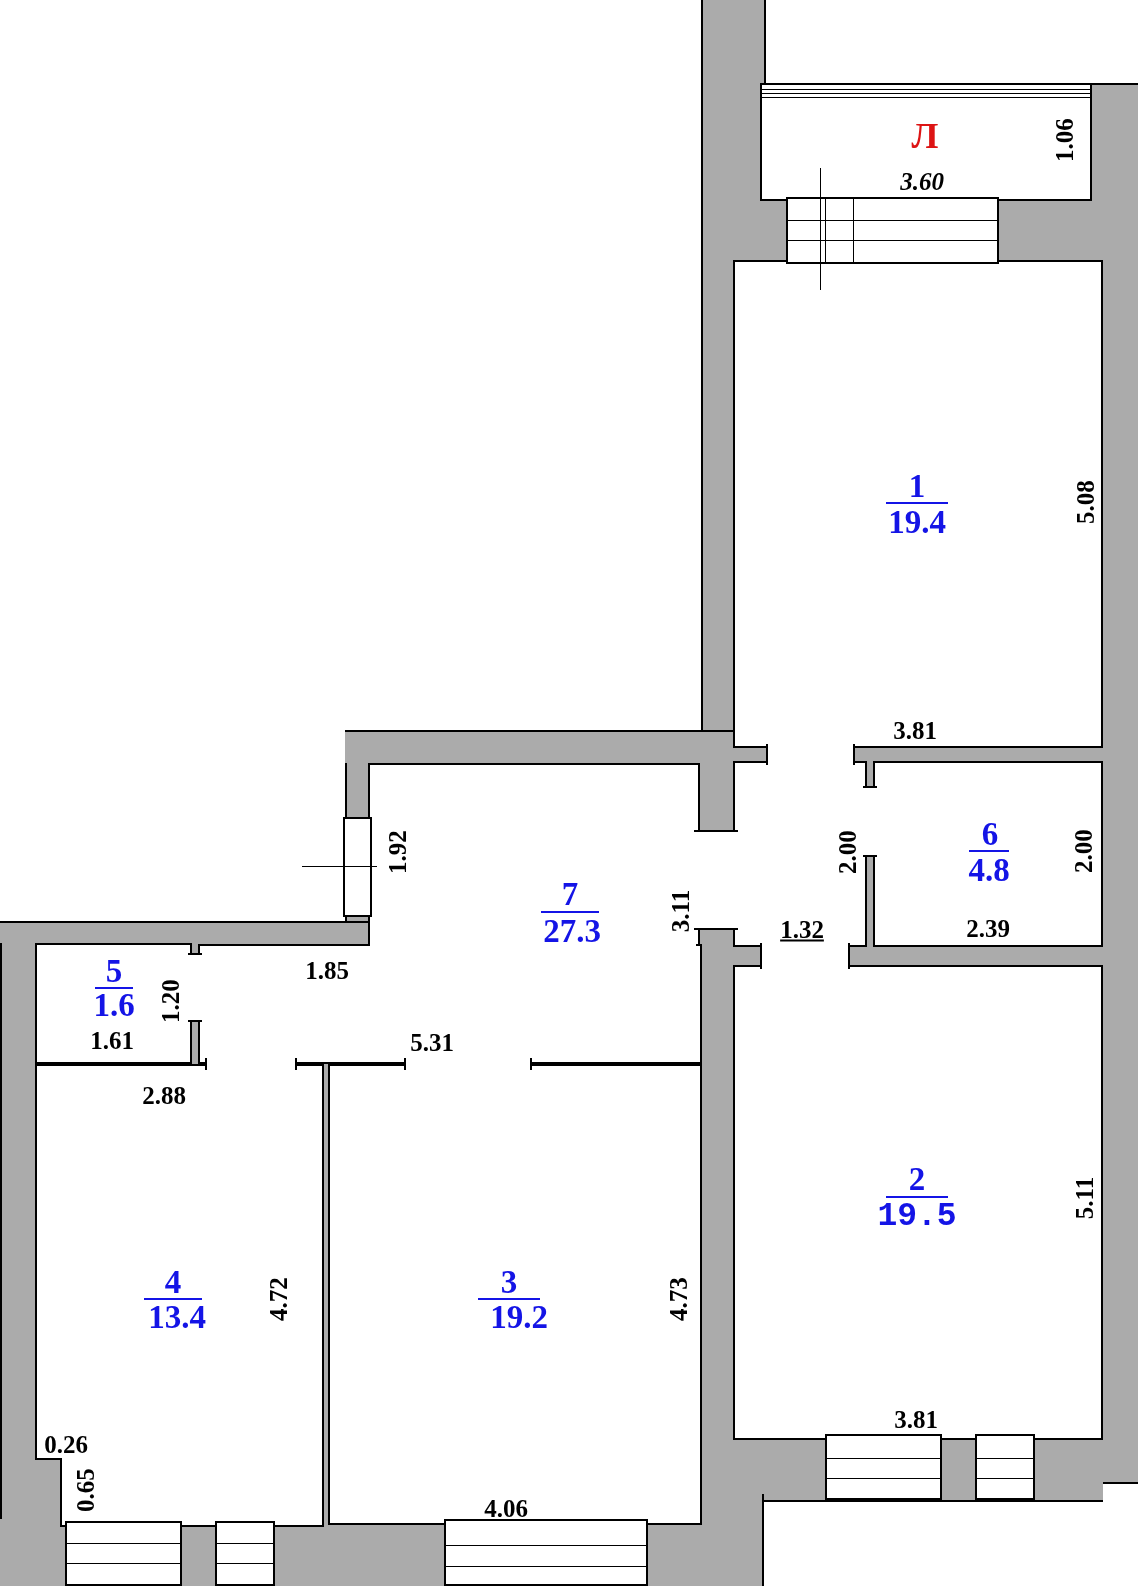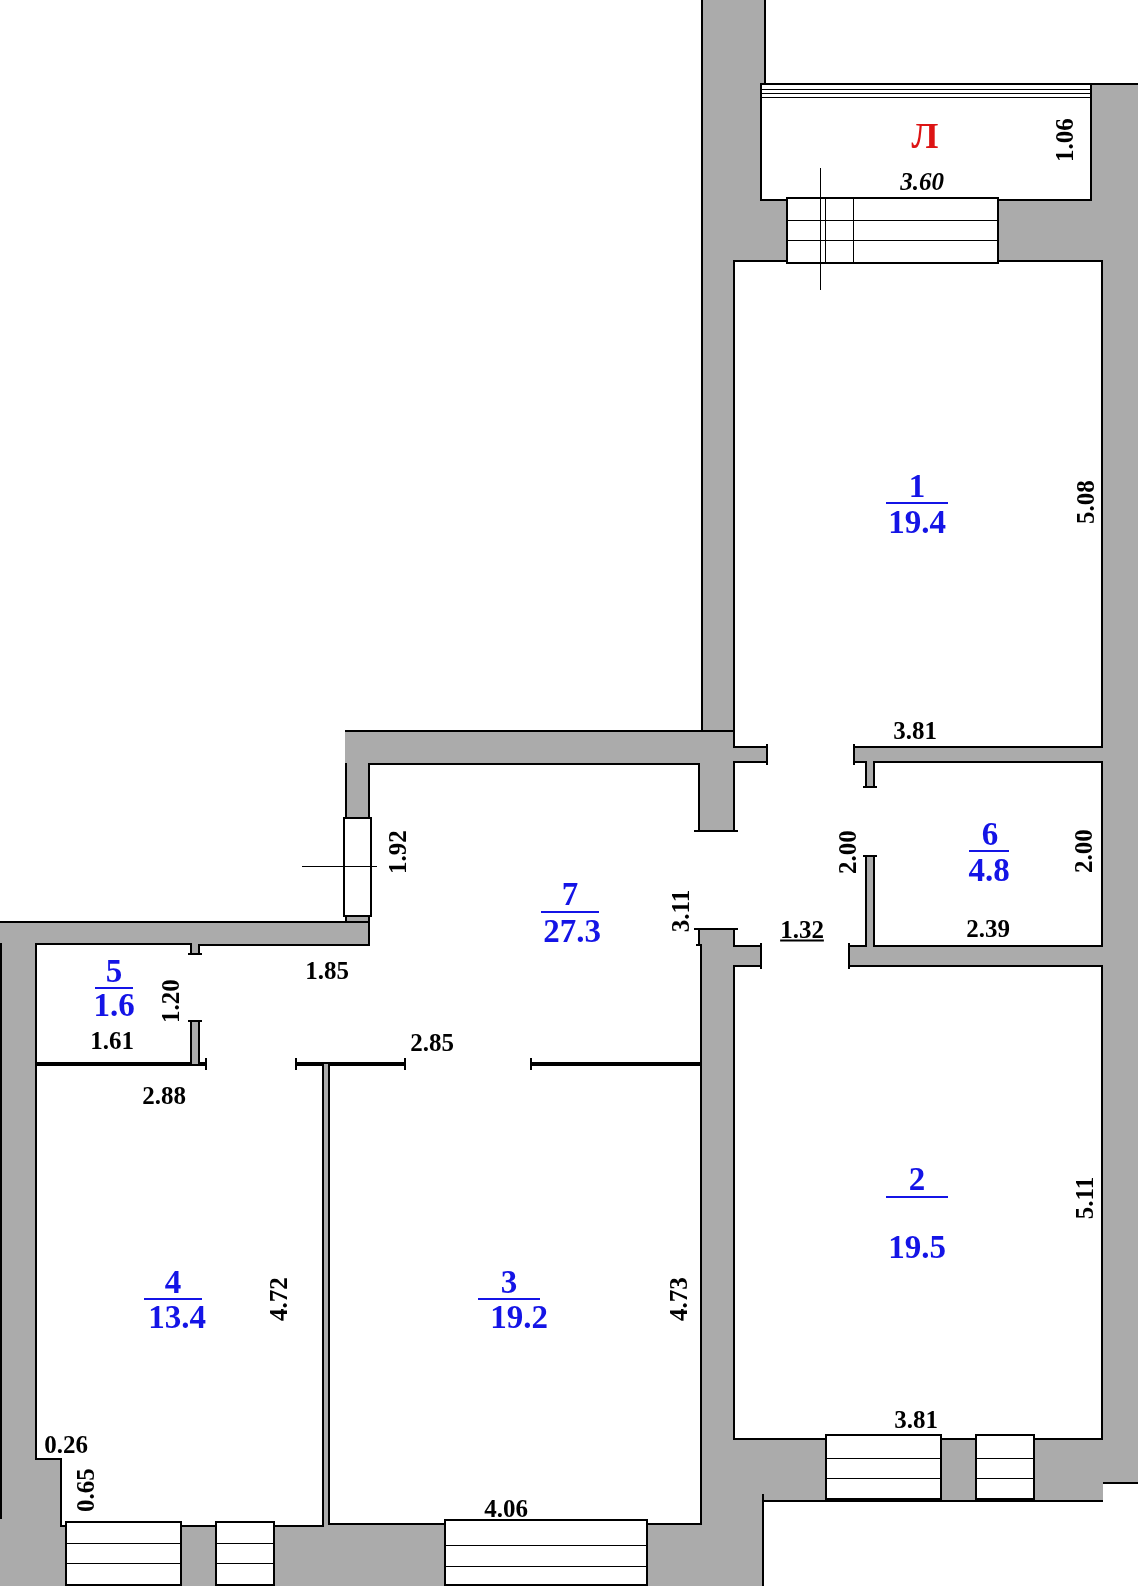--- a/index.html
+++ b/index.html
@@ -123,21 +123,21 @@
   <span class="rarea" style="left:989px;top:870px;">4.8</span>
   <span class="lbl rot" style="left:1083px;top:851px;">2.00</span>
   <span class="lbl" style="left:988px;top:928px;">2.39</span>
 
   <span class="rnum" style="left:570px;top:894px;">7</span>
   <div class="frac" style="left:570px;top:911px;width:58px;"></div>
   <span class="rarea" style="left:572px;top:931px;">27.3</span>
   <span class="lbl rot" style="left:680px;top:911px;">3.11</span>
   <span class="lbl rot" style="left:397px;top:852px;">1.92</span>
   <span class="lbl" style="left:287px;top:970px;margin-left:40px;">1.85</span>
-  <span class="lbl" style="left:432px;top:1042px;">2.85</span>
+  <span class="lbl" style="left:432px;top:1042px;">5.31</span>
 
   <span class="rnum" style="left:114px;top:971px;">5</span>
   <div class="frac" style="left:114px;top:987px;width:38px;"></div>
   <span class="rarea" style="left:114px;top:1005px;">1.6</span>
   <span class="lbl rot" style="left:170px;top:1001px;">1.20</span>
   <span class="lbl" style="left:112px;top:1040px;">1.61</span>
 
   <span class="lbl" style="left:164px;top:1095px;">2.88</span>
   <span class="rnum" style="left:173px;top:1282px;">4</span>
   <div class="frac" style="left:173px;top:1298px;width:58px;"></div>
@@ -147,17 +147,17 @@
   <span class="lbl rot" style="left:85px;top:1490px;">0.65</span>
 
   <span class="rnum" style="left:509px;top:1282px;">3</span>
   <div class="frac" style="left:509px;top:1298px;width:62px;"></div>
   <span class="rarea" style="left:519px;top:1317px;">19.2</span>
   <span class="lbl rot" style="left:678px;top:1299px;">4.73</span>
   <span class="lbl" style="left:506px;top:1508px;">4.06</span>
 
   <span class="rnum" style="left:917px;top:1179px;">2</span>
   <div class="frac" style="left:917px;top:1196px;width:62px;"></div>
-  <span class="rarea" style="left:917px;top:1247px;">19.5</span>
+  <span class="rarea" style="left:917px;top:1216px;font-family:Liberation Mono, monospace;">19.5</span>
   <span class="lbl rot" style="left:1084px;top:1198px;">5.11</span>
   <span class="lbl" style="left:916px;top:1419px;">3.81</span>
 
 </div>
 
 </body></html>

